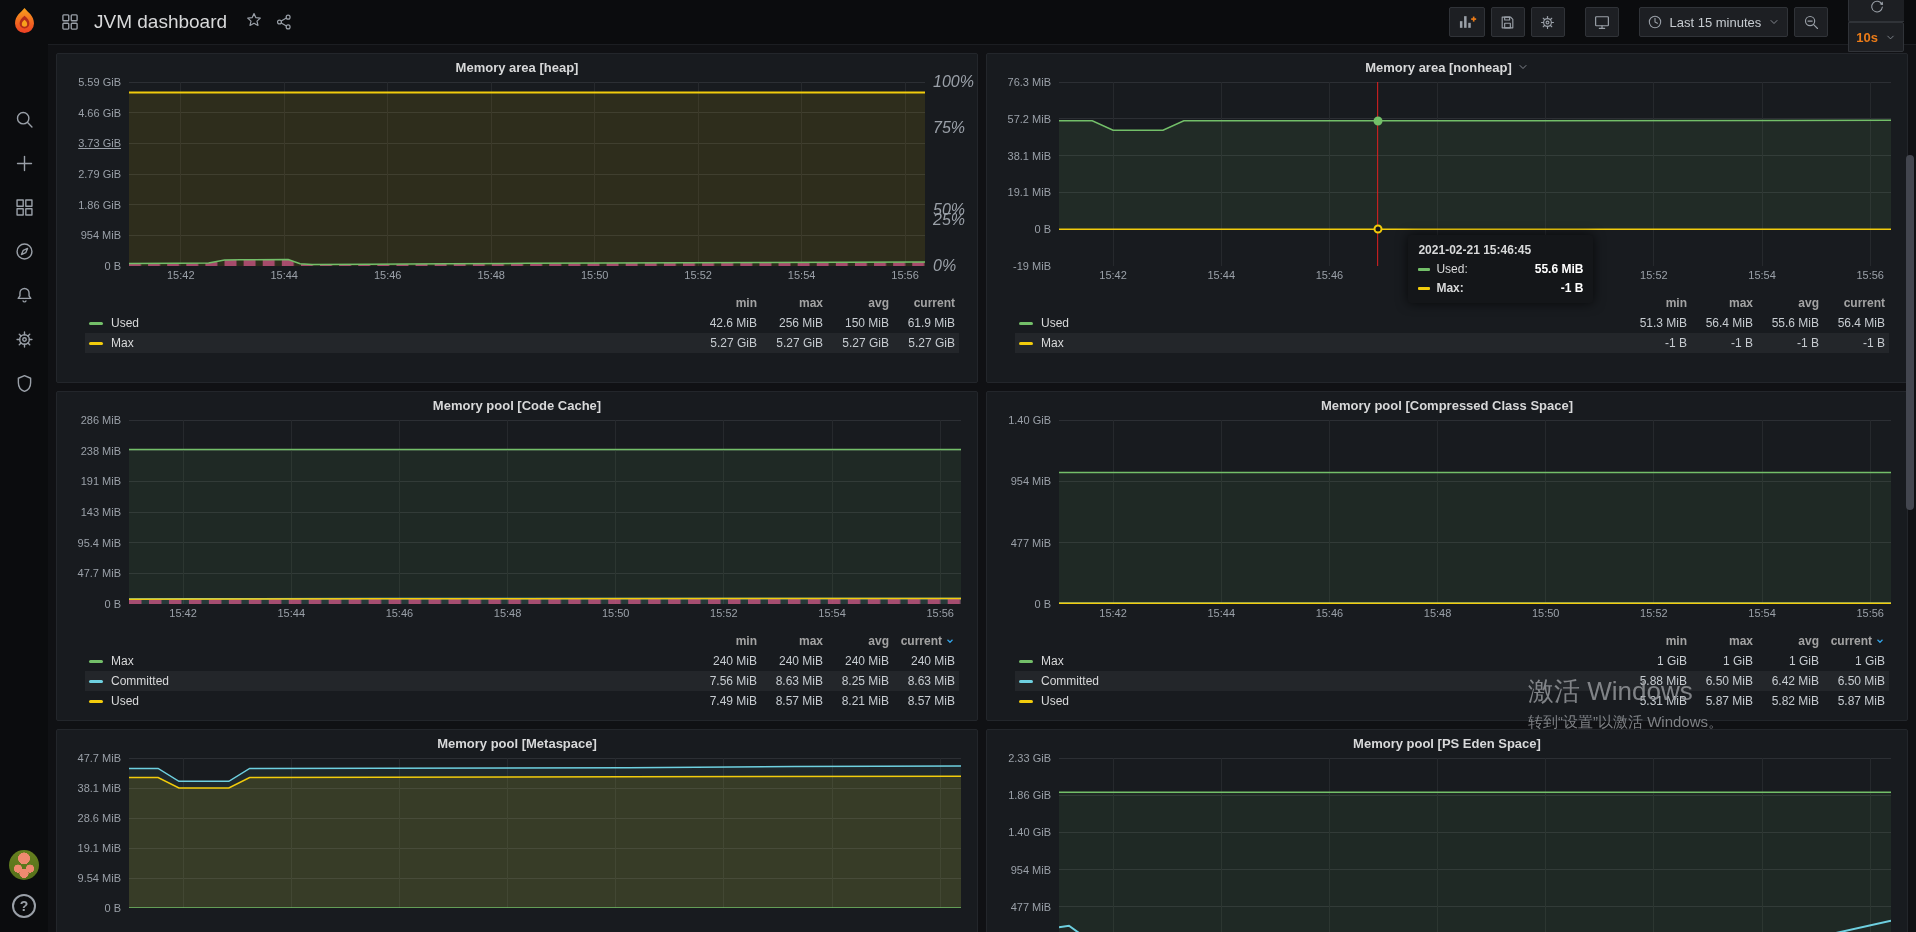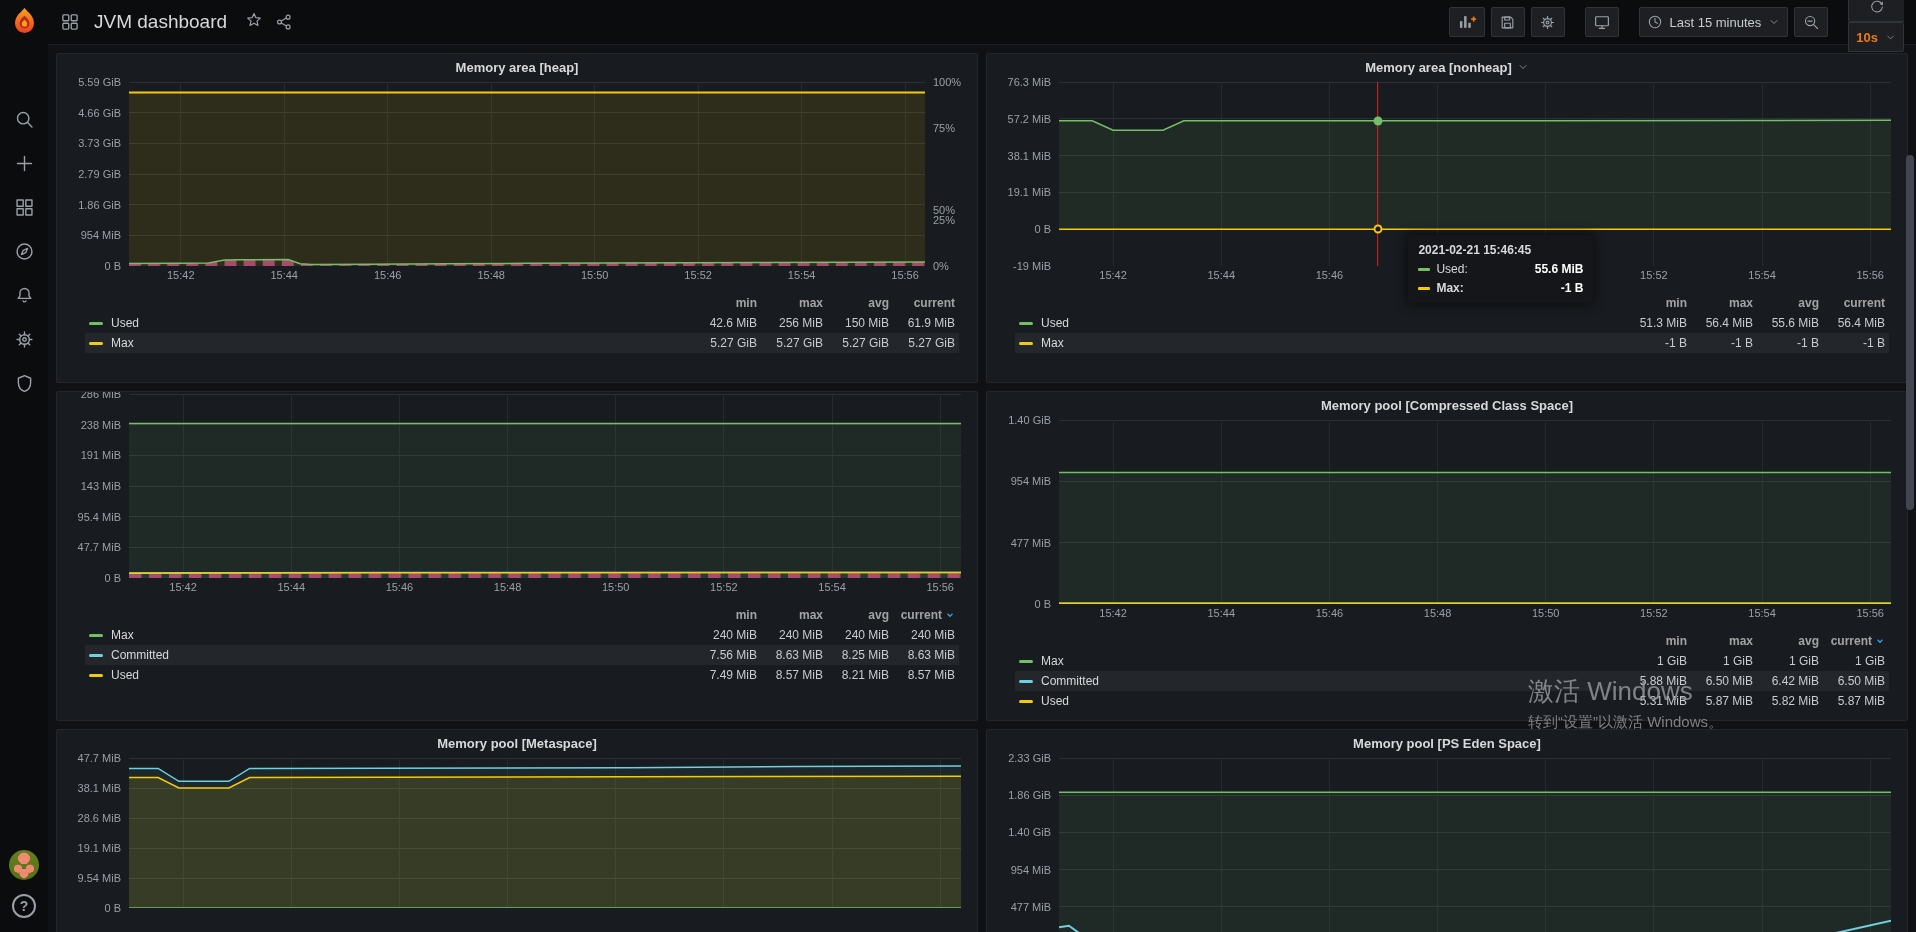--- a/index.html
+++ b/index.html
@@ -43,21 +43,21 @@
   #grid { display:grid; grid-template-columns:1fr 1fr; gap:8px; }
   
   .panel { background:#181b1f; border:1px solid #23262b; border-radius:2px; height:330px; position:relative; overflow:hidden;}
   .p-head { height:26px; display:flex; align-items:center; justify-content:center; gap:5px; cursor:pointer; }
   .p-title { color:#d8d9da; font-size:13px; font-weight:700; }
   .p-body { padding:2px 8px 0 8px; }
   .plot-row { display:flex; }
   .yaxis { width:64px; position:relative; flex:none; }
   .ytick { position:absolute; right:8px; transform:translateY(-50%); color:#9aa0a8; font-size:11px; white-space:nowrap;}
   .raxis { width:44px; position:relative; flex:none; }
-  .rtick { position:absolute; left:8px; transform:translateY(-50%); color:#9aa0a8; font-size:11px; }
+  .rtick { position:absolute; left:8px; transform:translateY(-50%); color:#9aa0a8; font-size:16px;font-style:italic; }
   .plot { flex:1; position:relative; }
   .plot svg { display:block; position:absolute; inset:0; }
   .grid-h { stroke:#2c2f34; stroke-width:1; vector-effect:non-scaling-stroke; shape-rendering:crispEdges;}
   .grid-v { stroke:#26292d; stroke-width:1; vector-effect:non-scaling-stroke; shape-rendering:crispEdges;}
   .sline { fill:none; vector-effect:non-scaling-stroke; }
   .xaxis { height:18px; position:relative; margin-left:64px; margin-top:3px;}
   .xtick { position:absolute; transform:translateX(-50%); color:#9aa0a8; font-size:11px; top:0; }
   .crosshair { stroke:#e02020; stroke-width:1; vector-effect:non-scaling-stroke; }
   .dot { position:absolute; width:9px; height:9px; border-radius:50%; transform:translate(-50%,-50%); z-index:3;}
   
@@ -264,21 +264,21 @@
     <div id="grid">
         <section class="panel">
           <div class="p-head">
             <span class="p-title">Memory area [heap]</span>
           </div>
           <div class="p-body">
             <div class="plot-row" style="height: 184px;">
               <div class="yaxis">
                 <div class="ytick" style="top: 0%;">5.59 GiB</div>
                 <div class="ytick" style="top: 16.6667%;">4.66 GiB</div>
-                <div class="ytick" style="top: 33.3333%;">3.73 GiB</div>
+                <div class="ytick" style="top: 33.3333%; text-decoration: underline;">3.73 GiB</div>
                 <div class="ytick" style="top: 50%;">2.79 GiB</div>
                 <div class="ytick" style="top: 66.6667%;">1.86 GiB</div>
                 <div class="ytick" style="top: 83.3333%;">954 MiB</div>
                 <div class="ytick" style="top: 100%;">0 B</div>
               </div>
               <div class="plot">
                 <svg viewBox="0 0 1000 400" preserveAspectRatio="none" width="100%" height="100%">
                   <defs>
                     <pattern id="heap-pat-1" patternUnits="userSpaceOnUse" width="24" height="400">
                       <rect x="0" y="0" width="15" height="400" fill="#c4537e" opacity="0.8"></rect>
@@ -457,20 +457,23 @@
                 <span class="lspacer"></span>
                 <span class="lv">-1 B</span>
                 <span class="lv">-1 B</span>
                 <span class="lv">-1 B</span>
                 <span class="lv">-1 B</span>
               </div>
             </div>
           </div>
         </section>
         <section class="panel">
+          <div class="p-head">
+            <span class="p-title">Memory pool [Code Cache]</span>
+          </div>
           <div class="p-body">
             <div class="plot-row" style="height: 184px; padding-right: 8px;">
               <div class="yaxis">
                 <div class="ytick" style="top: 0%;">286 MiB</div>
                 <div class="ytick" style="top: 16.6667%;">238 MiB</div>
                 <div class="ytick" style="top: 33.3333%;">191 MiB</div>
                 <div class="ytick" style="top: 50%;">143 MiB</div>
                 <div class="ytick" style="top: 66.6667%;">95.4 MiB</div>
                 <div class="ytick" style="top: 83.3333%;">47.7 MiB</div>
                 <div class="ytick" style="top: 100%;">0 B</div>

